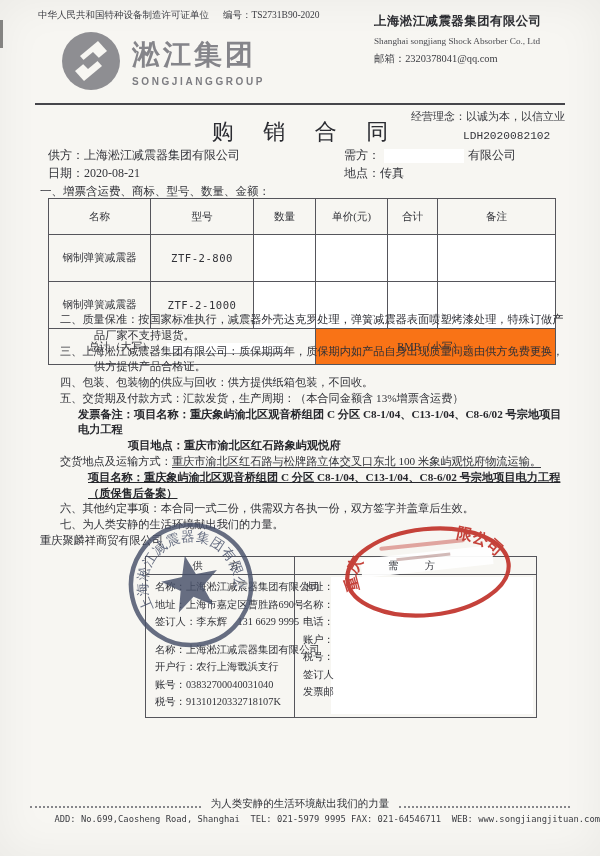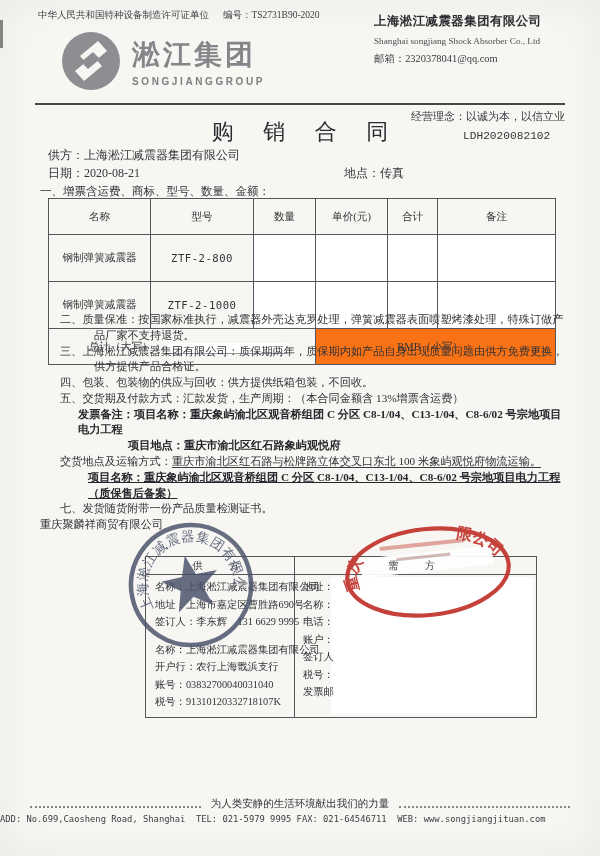--- a/index.html
+++ b/index.html
@@ -76,21 +76,21 @@
 
   
   .stamp{position:absolute;pointer-events:none;}
   .stamp-blue{left:112px;top:506px;opacity:.82;transform:rotate(-12deg);}
   .stamp-red{left:336px;top:520px;opacity:.94;transform:rotate(-6deg);z-index:5;}
 
   
   .slogan-row{position:absolute;left:30px;top:797px;width:540px;display:flex;align-items:center;}
   .dots{flex:1;border-bottom:2px dotted #86868a;height:5px;}
   .slogan{margin:0 10px;font-size:10.5px;color:#2f3036;white-space:nowrap;}
-  .contact{position:absolute;left:0;top:814px;width:556px;text-align:left;
+  .contact{position:absolute;left:0;top:814px;width:600px;text-align:right;
      font-family:"DejaVu Sans Mono",monospace;font-size:8.8px;color:#3c3d42;white-space:pre;}
 </style>
 </head>
 <body>
 
 <div class="page">
 
   <div class="scan-mark"></div>
 
   <div class="license-line">
@@ -116,20 +116,25 @@
     </div>
   </div>
 
   <div class="hrline"></div>
   <div class="motto">经营理念：以诚为本，以信立业</div>
 
   <div class="doc-title">购 销 合 同</div>
   <div class="contract-no">LDH2020082102</div>
 
   <div class="party p-sup"><span>供方：</span><span>上海淞江减震器集团有限公司</span></div>
+  <div class="party p-buy">
+      <span>需方：</span>
+      <span class="redact-box"></span>
+      <span>有限公司</span>
+    </div>
   <div class="party p-date"><span>日期：</span><span>2020-08-21</span></div>
   <div class="party p-place"><span>地点：</span><span>传真</span></div>
 
   <div class="section-one">一、增票含运费、商标、型号、数量、金额：</div>
 
   <table class="ptable">
     <colgroup>
         <col style="width:102px">
         <col style="width:103px">
         <col style="width:62px">
@@ -171,21 +176,22 @@
 
   <div class="clauses">
     <div class="cl">二、质量保准：按国家标准执行，减震器外壳达克罗处理，弹簧减震器表面喷塑烤漆处理，特殊订做产品厂家不支持退货。</div>
     <div class="cl">三、上海淞江减震器集团有限公司：质保期两年，质保期内如产品自身出现质量问题由供方免费更换，供方提供产品合格证。</div>
     <div class="cl">四、包装、包装物的供应与回收：供方提供纸箱包装，不回收。</div>
     <div class="cl">五、交货期及付款方式：汇款发货，生产周期：（本合同金额含 13%增票含运费）</div>
     <div class="cl-sub-bold">发票备注：项目名称：重庆象屿渝北区观音桥组团 C 分区 C8-1/04、C13-1/04、C8-6/02 号宗地项目电力工程</div>
     <div class="cl-site">项目地点：重庆市渝北区红石路象屿观悦府</div>
     <div class="cl-del"><span>交货地点及运输方式：</span><span class="ul">重庆市渝北区红石路与松牌路立体交叉口东北 100 米象屿观悦府物流运输。</span></div>
     <div class="cl-pn2">项目名称：重庆象屿渝北区观音桥组团 C 分区 C8-1/04、C13-1/04、C8-6/02 号宗地项目电力工程（质保售后备案）</div>
-    <div class="cl">七、发货随货附带一份产品质量检测证书。</div>
+    <div class="cl">六、其他约定事项：本合同一式二份，供需双方各执一份，双方签字并盖章后生效。</div>
+    <div class="cl">七、为人类安静的生活环境献出我们的力量。</div>
     <div class="cl-buyer">重庆聚麟祥商贸有限公司</div>
   </div>
 
   <div class="sign-table">
     <div class="st-h st-hl"><span>供　方</span></div>
     <div class="st-h"><span class="above-stamp">需　方</span></div>
     <div class="st-b st-bl">
       <div class="sgl">名称：上海淞江减震器集团有限公司</div>
       <div class="sgl">地址：上海市嘉定区曹胜路690号</div>
       <div class="sgl">签订人：李东辉　131 6629 9995</div>
@@ -194,22 +200,22 @@
       <div class="sgl">开户行：农行上海戬浜支行</div>
       <div class="sgl">账号：03832700040031040</div>
       <div class="sgl">税号：91310120332718107K</div>
     </div>
     <div class="st-b st-br">
       <div class="white-val"></div>
       <div class="sgr">地址：</div>
       <div class="sgr">名称：</div>
       <div class="sgr">电话：</div>
       <div class="sgr">账户：</div>
+      <div class="sgr">税号：</div>
       <div class="sgr">签订人</div>
-      <div class="sgr">税号：</div>
       <div class="sgr">发票邮</div>
     </div>
   </div>
 
   <svg class="stamp stamp-blue" width="158" height="158" viewBox="0 0 158 158">
     <circle cx="79" cy="79" r="60" fill="none" stroke="#475069" stroke-width="4.5"></circle>
     <polygon points="79,49 86.1,69.3 107.5,69.7 90.4,82.7 96.6,103.3 79,91 61.4,103.3 67.6,82.7 50.5,69.7 71.9,69.3" fill="#475069"></polygon>
     <path id="sealArc" d="M 37.7,94.1 A 44,44 0 1 1 120.3,94.1" fill="none"></path>
     <text font-size="13.5" fill="#475069" letter-spacing="0.5" font-family="Liberation Serif,serif"><textPath href="#sealArc">上海淞江减震器集团有限公司</textPath></text>
   </svg>

